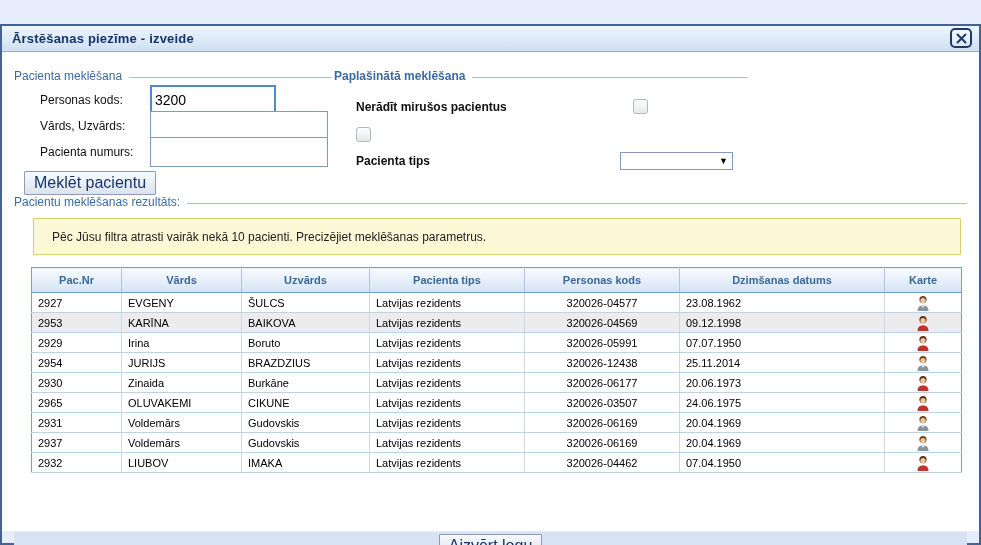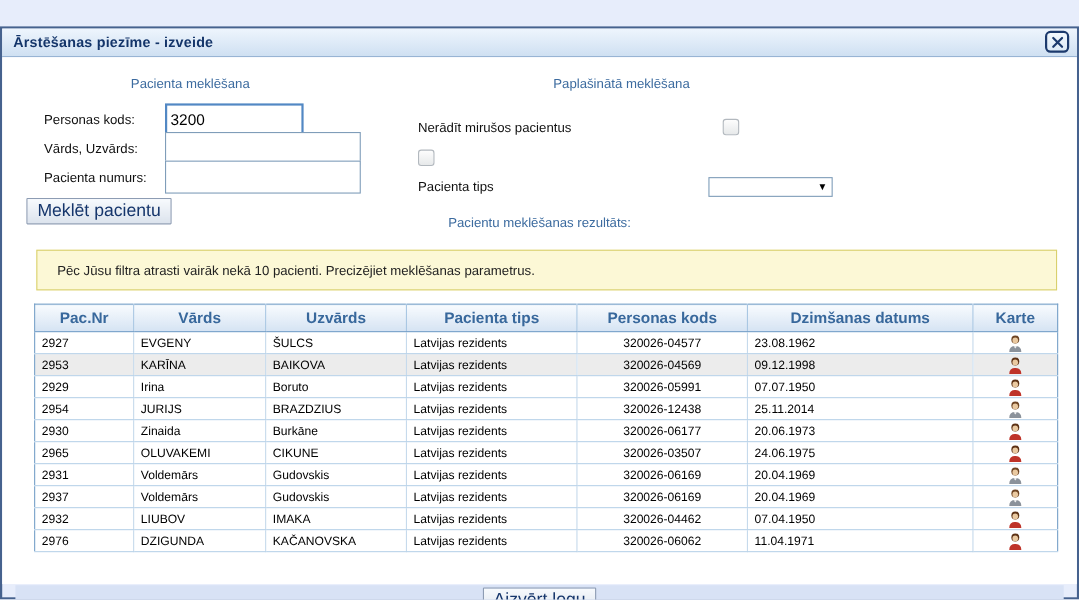--- a/index.html
+++ b/index.html
@@ -12,25 +12,25 @@
   
   .titlebar{position:absolute;top:0;left:0;right:0;height:25px;
     background:linear-gradient(#eef5fd,#cfe0f2);border-bottom:1px solid #8fafd0;}
   .title{position:absolute;left:10px;top:5px;font-size:13px;font-weight:bold;color:#14356a;letter-spacing:.2px;}
   .close-btn{position:absolute;right:7px;top:2px;width:22px;height:20px;
     border:2px solid #1c3a6d;border-radius:5px;background:linear-gradient(#f2f8fd,#dce9f6);
     padding:0;display:flex;align-items:center;justify-content:center;cursor:pointer;}
   
   .dlg-body{position:absolute;top:26px;left:0;right:0;height:479px;background:#ffffff;}
   .fieldset{position:absolute;}
-  .legend-row{display:flex;align-items:center;gap:7px;flex-direction:column;}
+  .legend-row{display:flex;align-items:center;gap:7px;}
   .legend{font-size:12px;color:#3c6b9f;white-space:nowrap;}
   .legend-line{flex:1;height:1px;background:#aabfd7;margin-top:2px;}
   .fs-left{left:12px;top:17px;width:318px;}
-  .fs-right{left:356px;top:17px;width:414px;}
+  .fs-right{left:332px;top:17px;width:414px;font-weight:bold;}
   .fs-results{left:12px;top:143px;width:953px;}
   .form-row{display:flex;align-items:center;margin:8px 0 0 26px;height:18px;}
   .form-row label{width:110px;font-size:12px;color:#101010;}
   .ti{height:30px;border:1px solid #7f9db9;font-size:14px;padding:0 3px;box-sizing:border-box;
       font-family:"Liberation Sans",sans-serif;background:#fff;}
   .ti-focus{width:126px;border:2px solid #5288c4;}
   .ti-wide{width:178px;}
   .btn{background:linear-gradient(#f7fafd,#dce3ed);border:1px solid #8d9cb3;border-radius:1px;
       font-size:16px;color:#15356b;padding:2px 9px;font-family:"Liberation Sans",sans-serif;cursor:pointer;}
   .search-btn{margin:10px 0 0 10px;}
@@ -45,21 +45,21 @@
       background:linear-gradient(#fdfdfd,#e7e9ea);display:inline-block;cursor:pointer;}
   .select{width:113px;height:18px;border:1px solid #7f9db9;background:#fff;box-sizing:border-box;
       display:flex;align-items:center;justify-content:space-between;padding:0 4px;font-size:11px;cursor:pointer;}
   .select .arrow{font-size:9px;color:#000;line-height:1;}
   
   .warning{margin:9px 0 0 19px;width:928px;height:37px;background:#fcf8d6;border:1px solid #d9d06e;
       display:flex;align-items:center;padding-left:18px;font-size:12px;color:#222;box-sizing:border-box;}
   .results-table{margin:12px 0 0 17px;border-collapse:collapse;font-size:11px;table-layout:fixed;
       border:1px solid #76a0c8;width:930px;}
   .results-table th{height:24px;background:linear-gradient(#f8fbfe,#d5e3f3);color:#38689c;
-      font-weight:bold;font-size:14px;border-right:1px solid #a9c7e3;border-bottom:1px solid #76a0c8;
+      font-weight:bold;font-size:11px;border-right:1px solid #a9c7e3;border-bottom:1px solid #76a0c8;
       text-align:center;padding:0;}
   .results-table th:last-child{border-right:none;}
   .results-table td{height:19px;border-bottom:1px solid #bad3e9;border-right:1px solid #c6daec;
       padding:0 2px 0 6px;color:#000;white-space:nowrap;overflow:hidden;}
   .results-table td:last-child{border-right:none;}
   .results-table td.center{text-align:center;padding:0;}
   .results-table tr.highlighted td{background:#ececec;}
   .col-nr{width:90px;}.col-vards{width:120px;}.col-uzvards{width:128px;}
   .col-tips{width:155px;}.col-kods{width:155px;}.col-datums{width:205px;}.col-karte{width:77px;}
   .avatar{display:inline-block;vertical-align:middle;}
@@ -310,38 +310,20 @@
             <span class="avatar-wrap female">
               <svg class="avatar" width="14" height="16" viewBox="0 0 14 16">
                 <circle class="hair" cx="7" cy="4.6" r="3.6"></circle>
                 <circle class="face" cx="7" cy="5.5" r="2.6"></circle>
                 <path class="avatar-body" d="M1.5,16 Q1.5,10.6 7,10.6 Q12.5,10.6 12.5,16 Z"></path>
                 <path class="shirt" d="M5.6,10.9 L7,12.8 L8.4,10.9 Q7,10.4 5.6,10.9 Z"></path>
               </svg>
             </span>
           </td>
         </tr>
-            <tr>
-          <td>2976</td>
-          <td>DZIGUNDA</td>
-          <td>KAČANOVSKA</td>
-          <td>Latvijas rezidents</td>
-          <td class="center">320026-06062</td>
-          <td>11.04.1971</td>
-          <td class="center">
-            <span class="avatar-wrap female">
-              <svg class="avatar" width="14" height="16" viewBox="0 0 14 16">
-                <circle class="hair" cx="7" cy="4.6" r="3.6"></circle>
-                <circle class="face" cx="7" cy="5.5" r="2.6"></circle>
-                <path class="avatar-body" d="M1.5,16 Q1.5,10.6 7,10.6 Q12.5,10.6 12.5,16 Z"></path>
-                <path class="shirt" d="M5.6,10.9 L7,12.8 L8.4,10.9 Q7,10.4 5.6,10.9 Z"></path>
-              </svg>
-            </span>
-          </td>
-        </tr>
           </tbody>
       </table>
 
     </div>
   </div>
 
   <div class="footer-bar">
     <button class="btn">Aizvērt logu</button>
   </div>
 

